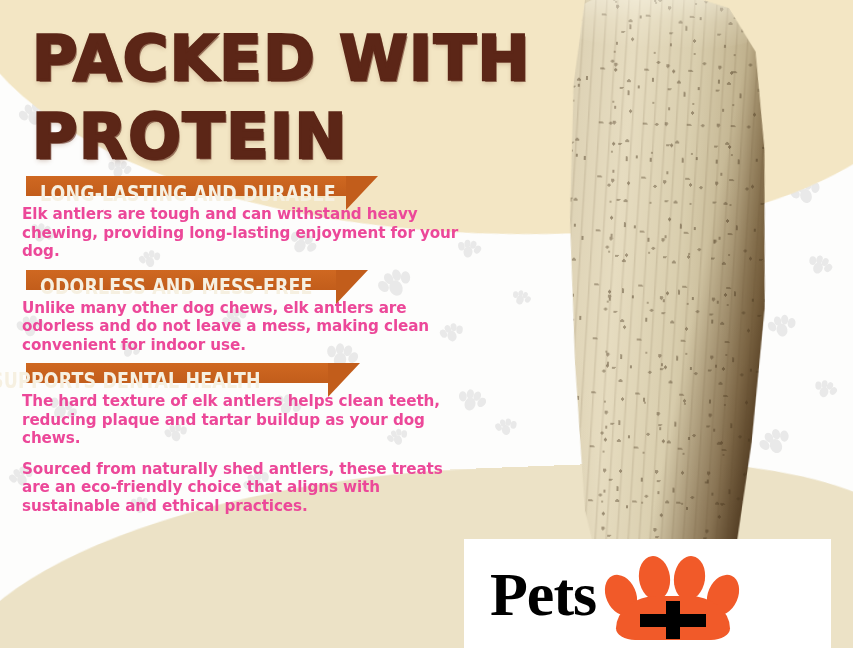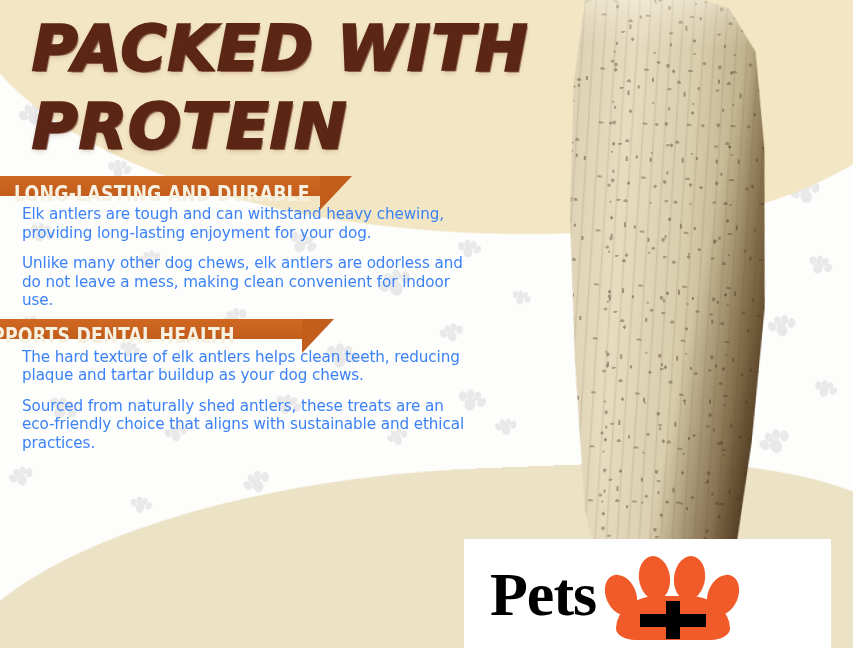--- a/index.html
+++ b/index.html
@@ -58,24 +58,23 @@
     border-top-left-radius: 55% 70%;
     border-top-right-radius: 30% 40%;
     transform: rotate(-2.2deg);
   }
 
   
 
   .title-wrap {
     position: absolute;
     left: 32px;
-    top: 20px;
+    top: 30px;
     width: 560px;
     z-index: 6;
-    font-style: italic;
   }
 
   .title-line {
     font-family: "DejaVu Sans", sans-serif;
     font-weight: bold;
     font-size: 62px;
     line-height: 0.94;
     letter-spacing: 1.5px;
     color: #5c2617;
     text-transform: uppercase;
@@ -206,20 +205,21 @@
     position: relative;
     display: block;
     height: 20px;
     background: #c9611e;
     background: linear-gradient(180deg, #cf6821 0%, #c25d1b 100%);
     padding: 16px 46px 0 14px;
     box-sizing: border-box;
     display: flex;
     align-items: center;
     margin-bottom: 6px;
+    margin-left: 26px;
   }
 
   
   .ribbon::after {
     content: "";
     position: absolute;
     right: -30px;
     top: 0;
     width: 0;
     height: 0;
@@ -236,24 +236,24 @@
     letter-spacing: 0.2px;
     color: #f6f0e1;
     text-transform: uppercase;
     white-space: nowrap;
     transform: scaleX(0.92);
     transform-origin: left center;
   }
 
   .feature-body {
     font-family: "DejaVu Sans", sans-serif;
-    font-weight: normal;
+    font-weight: bold;
     font-size: 15.2px;
     line-height: 1.22;
-    color: #3b82f6;
+    color: #ec4899;
     padding: 3px 0 9px 22px;
     max-width: 445px;
     letter-spacing: -0.1px;
   }
 
   
   .f1 .ribbon { width: 322px; }
   .f2 .ribbon { width: 333px; }
   .f3 .ribbon { width: 312px; }
   .f4 .ribbon { width: 304px; justify-content: flex-end; }
@@ -396,20 +396,23 @@
       <div class="ribbon">
         <span class="ribbon-label">LONG-LASTING AND DURABLE</span>
       </div>
       <div class="feature-body">Elk antlers are tough and can withstand heavy chewing, providing long-lasting enjoyment for your dog.</div>
     </div>
 
     <div class="feature f2">
     </div>
 
     <div class="feature f3">
+      <div class="ribbon">
+        <span class="ribbon-label">ODORLESS AND MESS-FREE</span>
+      </div>
       <div class="feature-body">Unlike many other dog chews, elk antlers are odorless and do not leave a mess, making clean convenient for indoor use.</div>
     </div>
 
     <div class="feature f4">
       <div class="ribbon">
         <span class="ribbon-label">SUPPORTS DENTAL HEALTH</span>
       </div>
       <div class="feature-body">The hard texture of elk antlers helps clean teeth, reducing plaque and tartar buildup as your dog chews.</div>
     </div>
 

